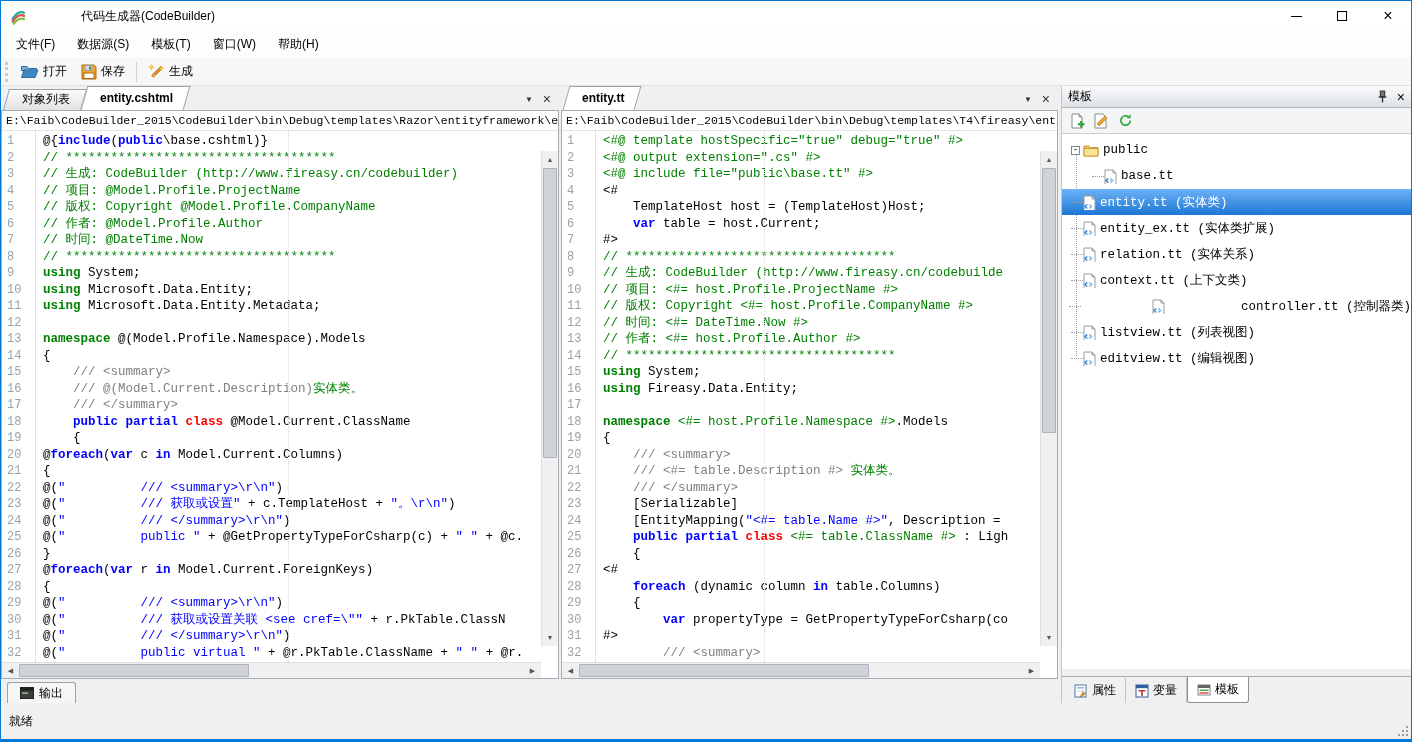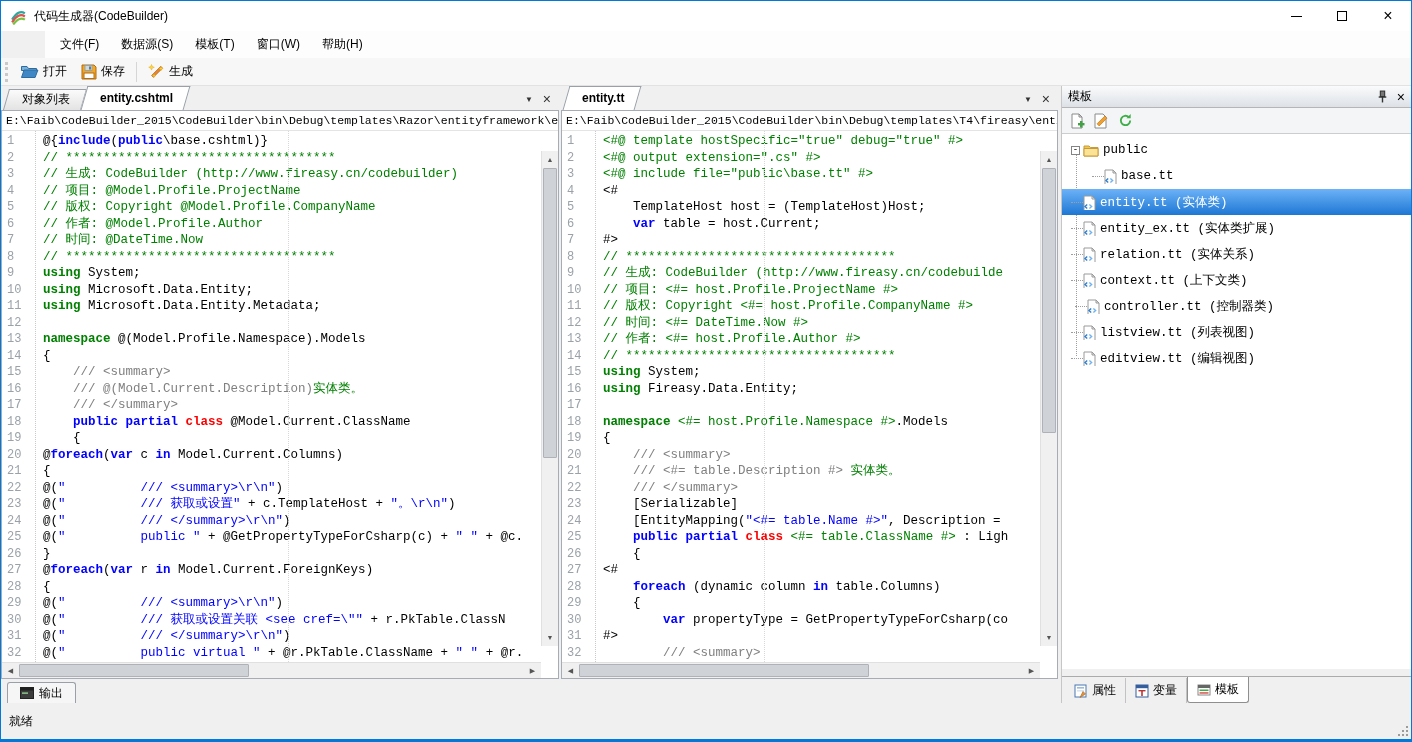--- a/index.html
+++ b/index.html
@@ -1,30 +1,30 @@
 <!DOCTYPE html>
 <html><head>
 <meta charset="utf-8">
 <style>
   html,body{margin:0;padding:0;background:#444;}
   *{box-sizing:border-box;}
   .window{position:relative;width:1412px;height:742px;margin:0 auto;
     border:1px solid #0079d8;border-bottom:3px solid #0079d8;
     background:#f0f0f0;font-family:"Liberation Sans",sans-serif;color:#000;overflow:hidden;}
   
-  .titlebar{height:30px;background:#fff;display:flex;align-items:center;}
+  .titlebar{height:30px;background:#fff;display:flex;align-items:center;gap:47px;}
   .appicon{width:17px;height:17px;margin:0 7px 0 9px;}
   .apptitle{font-size:12px;}
   .wincontrols{margin-left:auto;display:flex;height:100%;}
   .winbtn{width:46px;height:100%;display:flex;align-items:center;justify-content:center;}
   .min-glyph{width:11px;height:1px;background:#000;}
   .max-glyph{width:10px;height:10px;border:1px solid #000;}
   .close-glyph{font-size:16px;line-height:1;}
   
-  .menubar{height:27px;background:#fdfdfd;display:flex;align-items:center;padding-left:4px;margin-left:44px;}
+  .menubar{height:27px;background:#fdfdfd;display:flex;align-items:center;padding-left:4px;}
   .menu-item{padding:4px 11px;font-size:12px;}
   
   .toolbar{height:28px;background:#f7f7f7;display:flex;align-items:center;border-bottom:1px solid #e2e2e2;}
   .tgrip{width:3px;height:20px;border-left:3px dotted #c9c9c9;margin:0 5px 0 4px;}
   .tbtn{display:flex;align-items:center;gap:4px;padding:2px 7px;font-size:12px;}
   .tsep{width:1px;height:20px;background:#d6d6d6;margin:0 4px;}
   
   .main{display:flex;height:617px;}
   .editors-col{width:1058px;display:flex;flex-direction:column;}
   .editors-row{height:593px;display:flex;}
@@ -481,21 +481,21 @@
               <span class="ticon">
                 <svg width="13" height="15" viewBox="0 0 13 15">
                   <path d="M1 1h8l3 3v13H1z" fill="#fff" stroke="#9a9a9a"></path>
                   <path d="M9 1l3 3H9z" fill="#e6e6e6" stroke="#9a9a9a"></path>
                   <path d="M4.2 9.5l-2.2 2 2.2 2" stroke="#2f7fd0" stroke-width="1.4" fill="none"></path>
                   <path d="M6.4 9.5l2.2 2-2.2 2" stroke="#6db3ef" stroke-width="1.4" fill="none"></path>
                 </svg>
               </span>
               <span class="tlabel">context.tt (上下文类)</span>
             </div>
-            <div class="treerow" style="padding-left: 13px;">
+            <div class="treerow" style="padding-left: 7px; justify-content: space-between;">
               <span class="stub"></span>
               <span class="ticon">
                 <svg width="13" height="15" viewBox="0 0 13 15">
                   <path d="M1 1h8l3 3v13H1z" fill="#fff" stroke="#9a9a9a"></path>
                   <path d="M9 1l3 3H9z" fill="#e6e6e6" stroke="#9a9a9a"></path>
                   <path d="M4.2 9.5l-2.2 2 2.2 2" stroke="#2f7fd0" stroke-width="1.4" fill="none"></path>
                   <path d="M6.4 9.5l2.2 2-2.2 2" stroke="#6db3ef" stroke-width="1.4" fill="none"></path>
                 </svg>
               </span>
               <span class="tlabel">controller.tt (控制器类)</span>

